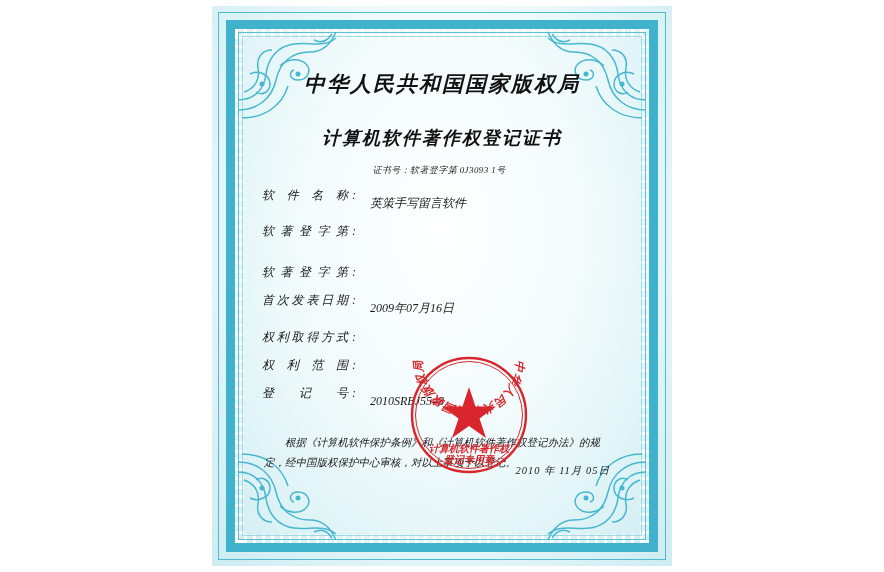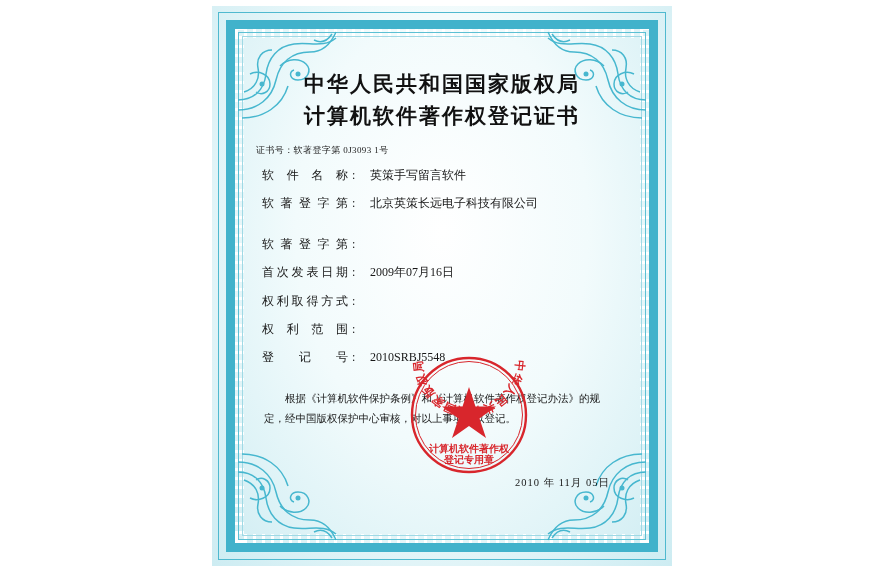--- a/index.html
+++ b/index.html
@@ -24,20 +24,21 @@
   
   .certificate {
     position: absolute;
     left: 212px;
     top: 6px;
     width: 460px;
     height: 560px;
     background:
       radial-gradient(ellipse at 50% 40%, #ffffff 0%, #f2fbfc 45%, #dcf2f6 78%, #cdecf2 100%);
     box-sizing: border-box;
+    font-style: italic;
   }
 
   
   .frame-outer {
     position: absolute;
     left: 6px;
     top: 6px;
     right: 6px;
     bottom: 6px;
     border: 1px solid #4fb9cf;
@@ -101,31 +102,31 @@
 
   .title-block { text-align: center; }
   .title-main {
     font-size: 21px;
     font-weight: bold;
     letter-spacing: 2px;
     margin-top: 16px;
     color: #111;
   }
   .title-sub {
-    font-size: 21px;
+    font-size: 18px;
     font-weight: bold;
     letter-spacing: 2px;
-    margin-top: 4px;
+    margin-top: 28px;
     color: #111;
   }
 
   .cert-no {
     margin-top: 14px;
     font-size: 9px;
-    text-align: left;
+    text-align: center;
     padding-right: 6px;
     color: #222;
     letter-spacing: .4px;
   }
 
   .fields {
     margin-top: 10px;
     font-size: 12px;
     line-height: 1.45;
   }
@@ -143,39 +144,40 @@
     padding-right: 4px;
     box-sizing: border-box;
     letter-spacing: 0px;
     color: #181818;
   }
   .field-colon { flex: 0 0 8px; }
   .field-value {
     flex: 1 1 auto;
     padding-left: 10px;
     color: #181818;
+    margin-top: 8px;
   }
   .field-value .line2,
   .field-value .line3 { display: block; }
 
   .spacer-lg { height: 12px; }
 
   .paragraph {
     margin-top: 22px;
     font-size: 10.5px;
     line-height: 1.9;
     text-indent: 21px;
     padding: 0 8px;
     color: #181818;
   }
 
   .date-line {
     position: absolute;
     right: 18px;
-    bottom: 32px;
+    bottom: 44px;
     font-size: 10.5px;
     letter-spacing: 1px;
     color: #181818;
   }
 
   
   .seal {
     position: absolute;
     left: 50%;
     bottom: 46px;
@@ -265,21 +267,20 @@
           <span class="field-label">软件名称</span>
           <span class="field-colon">:</span>
           <span class="field-value">
             <span>英策手写留言软件</span>
           </span>
         </div>
 
         <div class="field-row">
           <span class="field-label">软著登字第</span>
           <span class="field-colon">:</span>
-          <span class="field-value">北京英策长远电子科技有限公司</span>
         </div>
 
         <div class="spacer-lg"></div>
 
         <div class="field-row">
           <span class="field-label">软著登字第</span>
           <span class="field-colon">:</span>
         </div>
 
         <div class="field-row">

